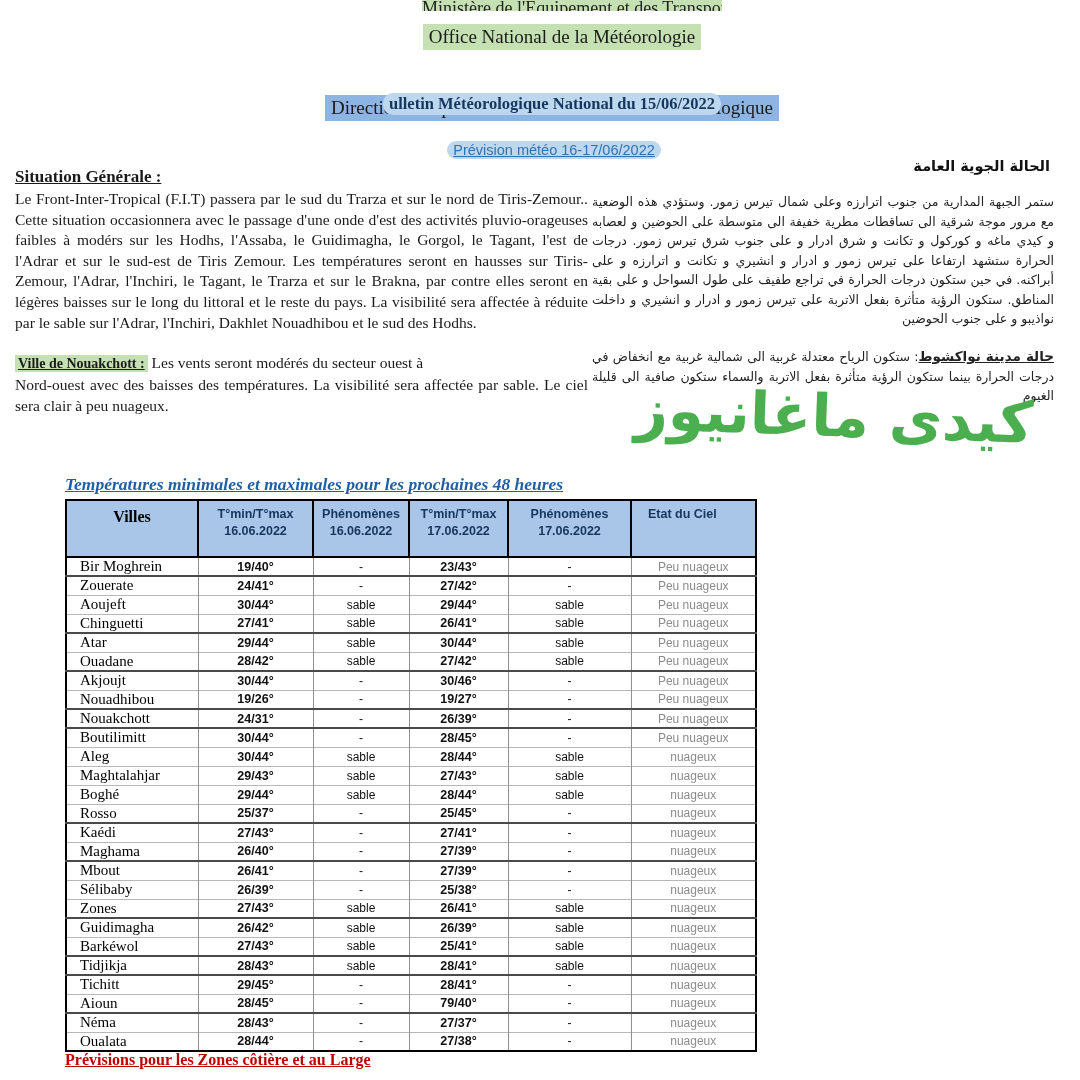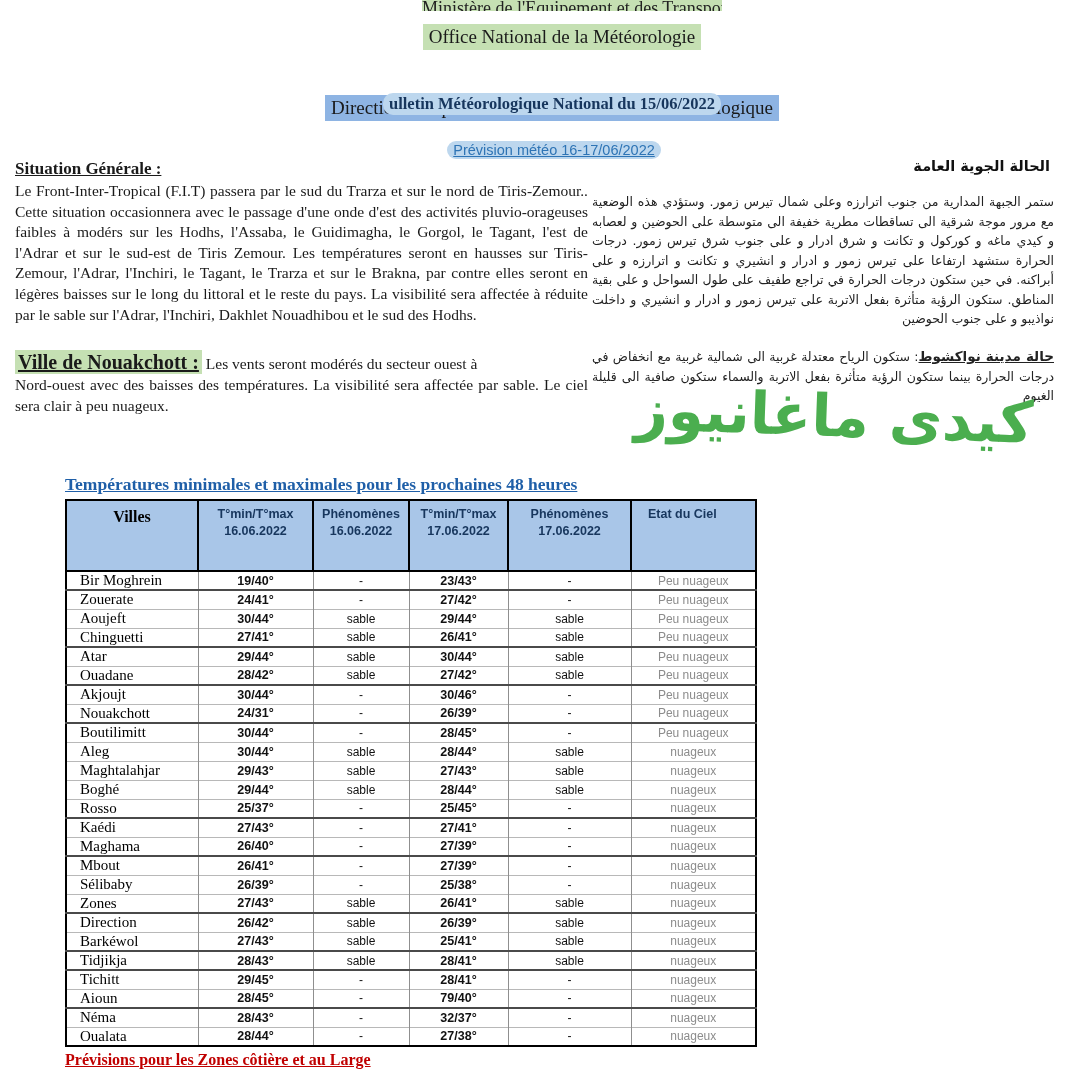--- a/index.html
+++ b/index.html
@@ -37,49 +37,49 @@
     position: absolute; top: 192px; right: 26px; width: 462px;
     font-size: 12.5px; line-height: 19.5px; text-align: justify; color: #222;
   }
   .ar-nkc {
     position: absolute; top: 347px; right: 26px; width: 462px;
     font-size: 12.5px; line-height: 19.5px; text-align: justify; color: #222;
   }
   .ar-nkc b { text-decoration: underline; font-size: 13.5px; }
 
   
-  .fr-block { position: absolute; left: 15px; top: 159px; width: 573px; }
+  .fr-block { position: absolute; left: 15px; top: 167px; width: 573px; }
   .fr-sit-heading { font-size: 17px; font-weight: bold; text-decoration: underline; margin-bottom: 2px; }
   .fr-sit-body { font-size: 15.5px; line-height: 20.6px; text-align: justify; }
 
   .fr-nkc { position: absolute; left: 15px; top: 352px; width: 573px; font-size: 15.5px; line-height: 21px; text-align: justify; }
-  .fr-nkc .hd { background: #C5E0B3; font-weight: bold; text-decoration: underline; font-size: 20px; padding: 1px 3px; }
+  .fr-nkc .hd { background: #C5E0B3; font-weight: bold; text-decoration: underline; font-size: 14px; padding: 1px 3px; }
 
   
   .watermark {
     position: absolute; left: 588px; top: 382px; width: 492px; text-align: center;
     font-family: "DejaVu Sans", sans-serif; font-weight: bold; font-size: 58px;
     color: #4BAE4F; transform: rotate(2deg); direction: rtl; letter-spacing: 1px;
   }
 
   
   .tbl-title {
     position: absolute; left: 65px; top: 474px; font-size: 17.5px; font-weight: bold;
-    color: #1F5FA8; text-decoration: underline;
+    color: #1F5FA8; text-decoration: underline; font-style: italic;
   }
   table.temps {
     position: absolute; left: 65px; top: 499px; width: 690px;
     border-collapse: collapse; table-layout: fixed;
     border: 2.5px solid #000;
   }
   col.c1 { width: 132px; } col.c2 { width: 115px; } col.c3 { width: 96px; }
   col.c4 { width: 99px; }  col.c5 { width: 123px; } col.c6 { width: 125px; }
 
   .temps th {
-    background: #A9C6E8; height: 71px; vertical-align: top; padding-top: 5px;
+    background: #A9C6E8; height: 57px; vertical-align: top; padding-top: 5px;
     border: 2px solid #000; border-bottom: 2.5px solid #000;
     font-family: "Liberation Sans", sans-serif; font-size: 12.5px; font-weight: bold; color: #17365D;
     text-align: center; line-height: 17px;
   }
   .temps th.h-city { font-family: "Liberation Serif", serif; font-size: 16px; color: #000; padding-top: 7px; }
   .temps th.h-sky  { text-align: left; padding-left: 16px; }
 
   .temps td {
     height: 19px; border-left: 1px solid #8f8f8f; border-right: 1px solid #8f8f8f;
     border-top: 1px solid #b8b8b8; padding: 0;
@@ -209,20 +209,28 @@
       </tr>
       <tr>
         <td class="city">Akjoujt</td>
         <td class="temp">30/44°</td>
         <td class="phen">-</td>
         <td class="temp">30/46°</td>
         <td class="phen">-</td>
         <td class="sky">Peu nuageux</td>
       </tr>
       <tr class="group-end">
+        <td class="city">Nouadhibou</td>
+        <td class="temp">19/26°</td>
+        <td class="phen">-</td>
+        <td class="temp">19/27°</td>
+        <td class="phen">-</td>
+        <td class="sky">Peu nuageux</td>
+      </tr>
+      <tr class="group-end">
         <td class="city">Nouakchott</td>
         <td class="temp">24/31°</td>
         <td class="phen">-</td>
         <td class="temp">26/39°</td>
         <td class="phen">-</td>
         <td class="sky">Peu nuageux</td>
       </tr>
       <tr>
         <td class="city">Boutilimitt</td>
         <td class="temp">30/44°</td>
@@ -297,21 +305,21 @@
       </tr>
       <tr class="group-end">
         <td class="city">Zones</td>
         <td class="temp">27/43°</td>
         <td class="phen">sable</td>
         <td class="temp">26/41°</td>
         <td class="phen">sable</td>
         <td class="sky">nuageux</td>
       </tr>
       <tr>
-        <td class="city">Direction</td>
+        <td class="city">Guidimagha</td>
         <td class="temp">26/42°</td>
         <td class="phen">sable</td>
         <td class="temp">26/39°</td>
         <td class="phen">sable</td>
         <td class="sky">nuageux</td>
       </tr>
       <tr class="group-end">
         <td class="city">Barkéwol</td>
         <td class="temp">27/43°</td>
         <td class="phen">sable</td>
@@ -340,21 +348,21 @@
         <td class="temp">28/45°</td>
         <td class="phen">-</td>
         <td class="temp">79/40°</td>
         <td class="phen">-</td>
         <td class="sky">nuageux</td>
       </tr>
       <tr>
         <td class="city">Néma</td>
         <td class="temp">28/43°</td>
         <td class="phen">-</td>
-        <td class="temp">32/37°</td>
+        <td class="temp">27/37°</td>
         <td class="phen">-</td>
         <td class="sky">nuageux</td>
       </tr>
       <tr>
         <td class="city">Oualata</td>
         <td class="temp">28/44°</td>
         <td class="phen">-</td>
         <td class="temp">27/38°</td>
         <td class="phen">-</td>
         <td class="sky">nuageux</td>

